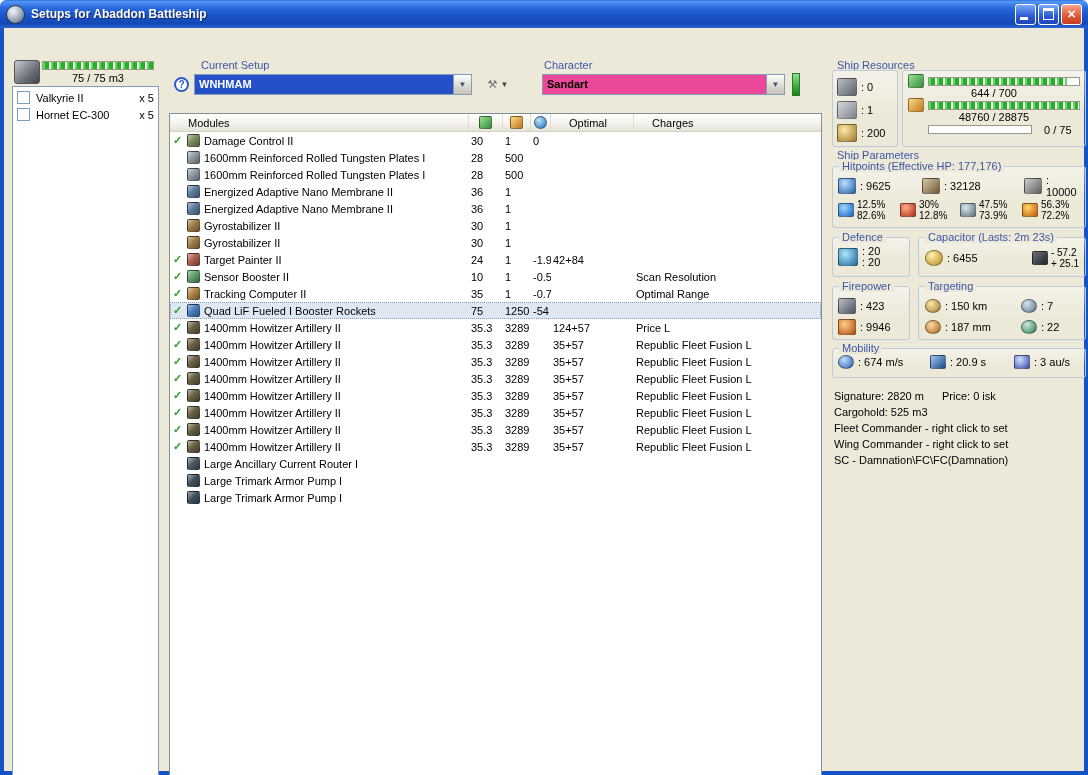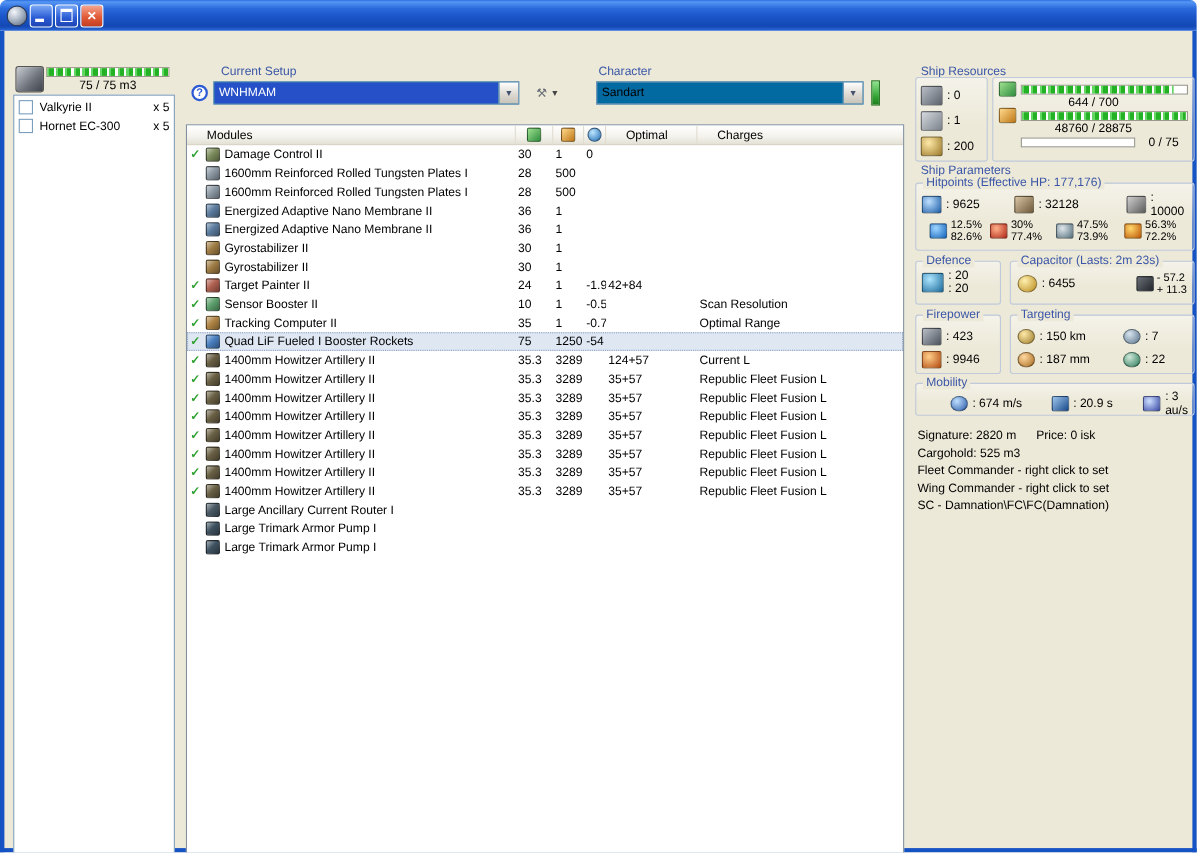--- a/index.html
+++ b/index.html
@@ -24,21 +24,21 @@
   .dronebar{position:absolute;left:38px;top:33px;width:112px;height:9px;}
   .dronecap{position:absolute;left:38px;top:44px;width:112px;text-align:center;}
   .listbox{position:absolute;left:8px;top:58px;width:147px;height:697px;background:#fff;border:1px solid #7f9db9;box-sizing:border-box;padding-top:2px;}
   .ditem{height:17px;display:flex;align-items:center;padding:0 4px 0 4px;}
   .dchk{width:11px;height:11px;border:1px solid #7b9ebd;background:#fff;margin-right:6px;flex:none;}
   .dname{flex:1;white-space:nowrap;overflow:hidden;}
   .dqty{margin-left:4px;text-align:right;}
   
   .seclabel{position:absolute;color:#3b56a8;}
   .help{position:absolute;left:170px;top:49px;width:15px;height:15px;border-radius:50%;border:2px solid #2a5ad4;color:#2a5ad4;background:#fff;font-weight:bold;font-size:10px;display:flex;align-items:center;justify-content:center;box-sizing:border-box;}
-  .combo{position:absolute;height:21px;background:#0369a1;border:1px solid #7f9db9;display:flex;box-sizing:border-box;}
+  .combo{position:absolute;height:21px;background:#ec4899;border:1px solid #7f9db9;display:flex;box-sizing:border-box;font-weight:bold;}
   .combo .val{flex:1;padding:3px 4px 0 4px;white-space:nowrap;overflow:hidden;}
   .combo.focused .val{background:#2550c8;color:#fff;}
   .combo .arrow{width:17px;border-left:1px solid #7f9db9;background:linear-gradient(#fefefe,#dcd8d0 60%,#c8c4ba);display:flex;align-items:center;justify-content:center;color:#44526e;font-size:8px;}
   .wrenchbtn{position:absolute;left:478px;top:46px;width:32px;height:21px;display:flex;align-items:center;justify-content:center;gap:3px;color:#6a6f76;}
   .wrenchbtn .warrow{font-size:8px;color:#444;}
   .greenbar{position:absolute;left:788px;top:45px;width:8px;height:23px;border:1px solid #2a7a2a;background:linear-gradient(180deg,#8fe58f,#2f9f2f 70%,#1f7f1f);box-sizing:border-box;}
   
   .mtable{position:absolute;left:165px;top:85px;width:653px;height:670px;background:#fff;border:1px solid #828f9c;box-sizing:border-box;overflow:hidden;}
   .mhead{height:17px;display:grid;grid-template-columns:299px 34px 28px 20px 83px 1fr;background:linear-gradient(#ffffff,#f3f2ec 60%,#e4e2d6);border-bottom:1px solid #d5d2c4;}
   .hc{border-right:1px solid #e0ddd0;display:flex;align-items:center;padding:0 18px;overflow:hidden;}
@@ -89,20 +89,21 @@
   .infoline{position:absolute;white-space:nowrap;}
   .statval{white-space:nowrap;}
 </style>
 </head>
 <body>
 
 <div class="window" data-name="main-window" style="top:28px;">
 
   <div class="titlebar" data-name="title-bar">
     <div class="appicon" data-name="app-icon"></div>
+    <div class="apptitle" data-name="window-title">Setups for Abaddon Battleship</div>
     <div class="tbtn minmax" data-name="minimize-button">
         <span class="glyph-min" data-name="minimize-icon"></span>
       </div>
     <div class="tbtn minmax" data-name="maximize-button">
         <span class="glyph-max" data-name="maximize-icon"></span>
       </div>
     <div class="tbtn close" data-name="close-button">
         <span data-name="close-icon">✕</span>
       </div>
   </div>
@@ -294,21 +295,21 @@
         <div class="mrow" data-name="module-row">
           <div class="namecell" data-name="module-name-cell">
             <span class="check" data-name="active-check-icon">✓</span>
             <span class="mod-icon" data-name="module-icon" style="background-color: rgb(106, 96, 69);"></span>
             <span data-name="module-name">1400mm Howitzer Artillery II</span>
           </div>
           <div class="cell" data-name="module-cpu">35.3</div>
           <div class="cell" data-name="module-powergrid">3289</div>
           <div class="cell" data-name="module-cap-use"></div>
           <div class="cell" data-name="module-optimal">124+57</div>
-          <div class="cell" data-name="module-charge">Current L</div>
+          <div class="cell" data-name="module-charge">Price L</div>
         </div>
         <div class="mrow" data-name="module-row">
           <div class="namecell" data-name="module-name-cell">
             <span class="check" data-name="active-check-icon">✓</span>
             <span class="mod-icon" data-name="module-icon" style="background-color: rgb(106, 96, 69);"></span>
             <span data-name="module-name">1400mm Howitzer Artillery II</span>
           </div>
           <div class="cell" data-name="module-cpu">35.3</div>
           <div class="cell" data-name="module-powergrid">3289</div>
           <div class="cell" data-name="module-cap-use"></div>
@@ -476,32 +477,32 @@
       <div class="srow" style="width:102px;">
           <span class="ricon i18" data-name="armor-hp-icon"></span>
           <span data-name="armor-hp-value">: 32128</span>
         </div>
       <div class="srow" style="flex:1;">
           <span class="ricon i18" data-name="hull-hp-icon"></span>
           <span data-name="hull-hp-value">: 10000</span>
         </div>
     </div>
     <div style="display:flex;height:26px;align-items:center;">
-      <div class="rescell" style="width:62px;justify-content:center;">
+      <div class="rescell" style="width:62px;">
           <span class="ricon i16" data-name="em-resist-icon"></span>
         <span class="res2">
             <span data-name="em-shield-resist">12.5%</span>
             <span data-name="em-armor-resist">82.6%</span>
           </span>
         </div>
       <div class="rescell" style="width:60px;">
           <span class="ricon i16" data-name="thermal-resist-icon"></span>
         <span class="res2">
             <span data-name="thermal-shield-resist">30%</span>
-            <span data-name="thermal-armor-resist">77.4%</span>
+            <span data-name="thermal-armor-resist">12.8%</span>
           </span>
         </div>
       <div class="rescell" style="width:62px;">
           <span class="ricon i16" data-name="kinetic-resist-icon"></span>
         <span class="res2">
             <span data-name="kinetic-shield-resist">47.5%</span>
             <span data-name="kinetic-armor-resist">73.9%</span>
           </span>
         </div>
       <div class="rescell" style="flex:1;">
@@ -528,21 +529,21 @@
   <div class="group" style="left:914px;top:209px;width:168px;height:40px;padding:9px 6px 3px 6px;" data-name="capacitor-box">
     <div class="glabel" data-name="capacitor-label">Capacitor (Lasts: 2m 23s)</div>
     <div style="display:flex;align-items:center;">
       <div class="srow" style="flex:1;">
           <span class="ricon i18" data-name="capacitor-icon"></span>
           <span data-name="capacitor-amount">: 6455</span>
         </div>
       <span class="ricon i16" data-name="cap-delta-icon"></span>
       <span class="res2" style="margin-left:3px;">
           <span data-name="capacitor-peak">- 57.2</span>
-          <span data-name="capacitor-recharge">+ 11.3</span>
+          <span data-name="capacitor-recharge">+ 25.1</span>
         </span>
     </div>
   </div>
 
   <div class="group" style="left:828px;top:258px;width:78px;height:54px;padding:8px 5px 3px 5px;" data-name="firepower-box">
     <div class="glabel" data-name="firepower-label">Firepower</div>
     <div class="srow" style="height:21px;">
         <span class="ricon i18" data-name="dps-icon"></span>
         <span data-name="dps-value">: 423</span>
       </div>
@@ -572,21 +573,21 @@
       <div class="srow" style="flex:1;">
           <span class="ricon i16" data-name="sensor-strength-icon"></span>
           <span data-name="sensor-strength-value">: 22</span>
         </div>
     </div>
   </div>
 
   <div class="group" style="left:828px;top:320px;width:254px;height:30px;padding:6px 5px 3px 5px;" data-name="mobility-box">
     <div class="glabel" data-name="mobility-label">Mobility</div>
     <div style="display:flex;align-items:center;">
-      <div class="srow" style="width:92px;margin-left:26px;">
+      <div class="srow" style="width:92px;">
           <span class="ricon i16" data-name="speed-icon"></span>
           <span data-name="speed-value">: 674 m/s</span>
         </div>
       <div class="srow" style="width:84px;">
           <span class="ricon i16" data-name="align-time-icon"></span>
           <span data-name="align-time-value">: 20.9 s</span>
         </div>
       <div class="srow" style="flex:1;">
           <span class="ricon i16" data-name="warp-speed-icon"></span>
           <span data-name="warp-speed-value">: 3 au/s</span>

